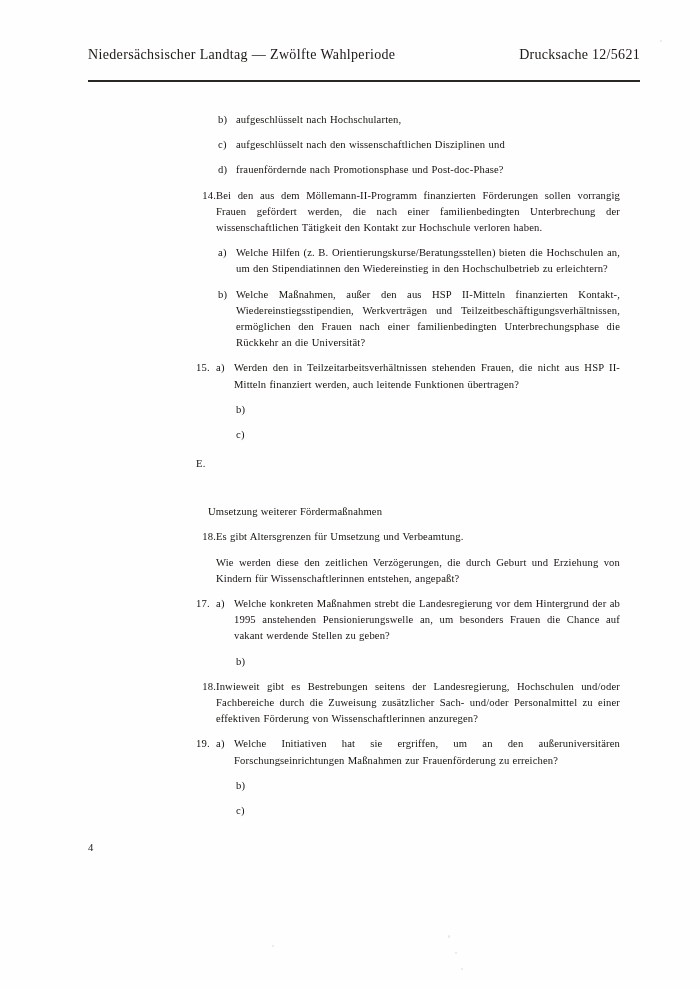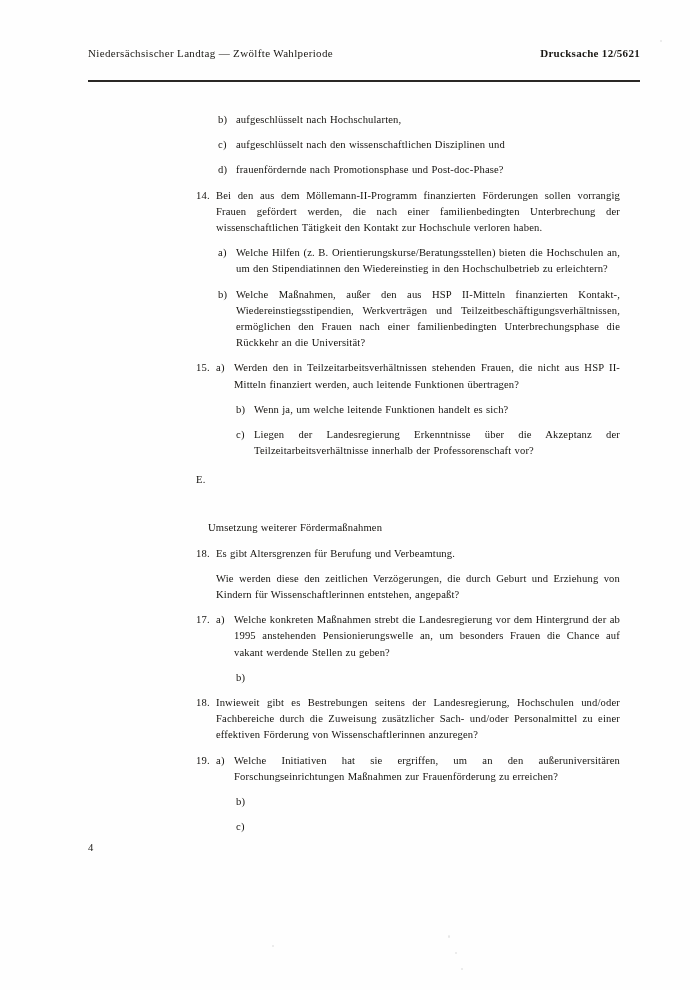--- a/index.html
+++ b/index.html
@@ -26,27 +26,27 @@
   
   .running-head {
     position: absolute;
     left: 88px;
     right: 60px;
     top: 47px;
     height: 18px;
     display: flex;
     justify-content: space-between;
     align-items: baseline;
-    font-size: 11px;
+    font-size: 14px;
     letter-spacing: 0.35px;
     color: #1a1814;
     white-space: nowrap;
   }
   .running-head .rh-left  { font-weight: 400; }
-  .running-head .rh-right { font-weight: 700; letter-spacing: 0.3px; }
+  .running-head .rh-right { font-weight: 400; letter-spacing: 0.3px; }
 
   .head-rule {
     position: absolute;
     left: 88px;
     top: 80px;
     width: 552px;
     height: 2.2px;
     background: #1a1814;
     opacity: 0.93;
   }
@@ -80,21 +80,21 @@
   }
   .btext {
     flex: 1 1 auto;
     text-align: justify;
     letter-spacing: 0.15px;
     word-spacing: 0.4px;
   }
   .btext:last-line { text-align: left; }
 
   
-  .lvl-num > .marker { width: 20px; }
+  .lvl-num > .marker { width: 20px; text-align: right; }
 
   
   .lvl-letter { padding-left: 22px; }
   .lvl-letter > .marker { width: 18px; }
 
   
   .lvl-numletter > .marker { width: 20px; }
   .lvl-numletter > .marker2 { flex: 0 0 auto; width: 18px; }
 
   
@@ -165,33 +165,31 @@
         <span class="marker">b)</span>
         <span class="btext">Welche Maßnahmen, außer den aus HSP II-Mitteln finanzierten Kontakt-, Wiedereinstiegsstipendien, Werkverträgen und Teilzeitbeschäftigungsverhältnissen, ermöglichen den Frauen nach einer familienbedingten Unterbrechungsphase die Rückkehr an die Universität?</span>
       </div>
       <div class="block lvl-numletter">
         <span class="marker">15.</span>
         <span class="marker marker2">a)</span>
         <span class="btext">Werden den in Teilzeitarbeitsverhältnissen stehenden Frauen, die nicht aus HSP II-Mitteln finanziert werden, auch leitende Funktionen übertragen?</span>
       </div>
       <div class="block lvl-letter2">
         <span class="marker">b)</span>
-        <span class="btext">Wenn ja, um welche leitende Funktionen handelt es sich?</span>
       </div>
       <div class="block lvl-letter2">
         <span class="marker">c)</span>
-        <span class="btext">Liegen der Landesregierung Erkenntnisse über die Akzeptanz der Teilzeitarbeitsverhältnisse innerhalb der Professorenschaft vor?</span>
       </div>
       <div class="block section-head gap-lg">
         <span class="marker">E.</span>
         <span class="btext">Umsetzung weiterer Fördermaßnahmen</span>
       </div>
       <div class="block lvl-num">
         <span class="marker">18.</span>
-        <span class="btext">Es gibt Altersgrenzen für Berufung und Verbeamtung.</span>
+        <span class="btext">Es gibt Altersgrenzen für Umsetzung und Verbeamtung.</span>
       </div>
       <div class="block lvl-plain">
         <span class="marker" style="width: 0px;"></span>
         <span class="btext">Wie werden diese den zeitlichen Verzögerungen, die durch Geburt und Erziehung von Kindern für Wissenschaftlerinnen entstehen, angepaßt?</span>
       </div>
       <div class="block lvl-numletter">
         <span class="marker">17.</span>
         <span class="marker marker2">a)</span>
         <span class="btext">Welche konkreten Maßnahmen strebt die Landesregierung vor dem Hintergrund der ab 1995 anstehenden Pensionierungswelle an, um besonders Frauen die Chance auf vakant werdende Stellen zu geben?</span>
       </div>

